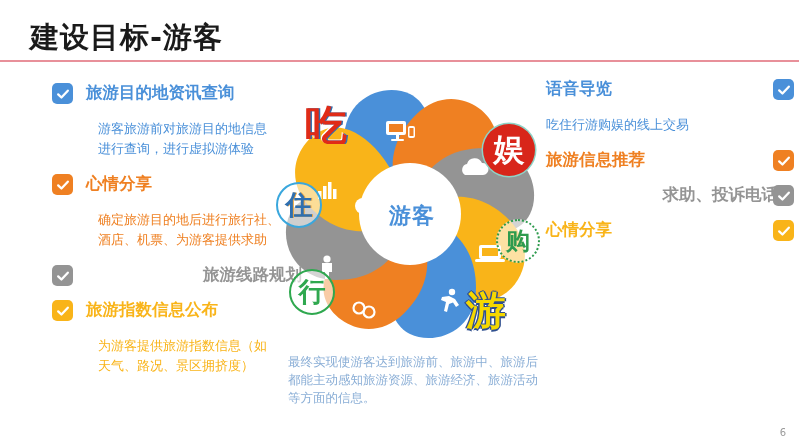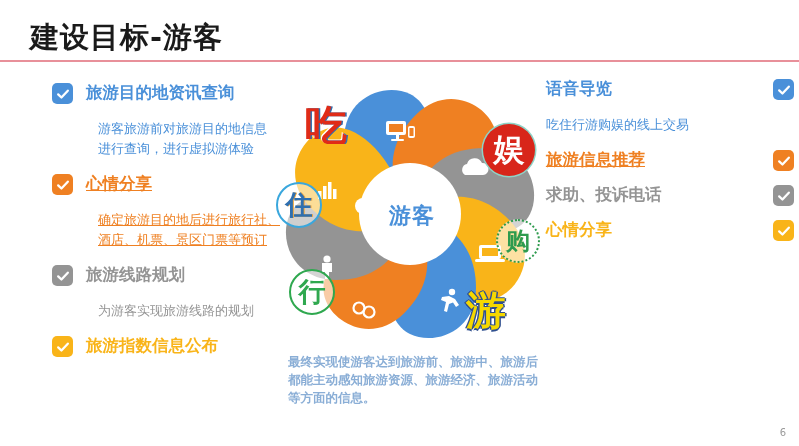--- a/index.html
+++ b/index.html
@@ -50,23 +50,23 @@
   .bdesc {
     font-size:13px; line-height:20px; margin-top:16px;
   }
   #col-left .bdesc  { padding-left:46px; }
   #col-right .bdesc { padding-left:0; }
 
   
   .c-blue   .chk { background:#4a90d9; }
   .c-blue   .btitle, .c-blue .bdesc { color:#4a90d9; }
   .c-orange .chk { background:#ef8022; }
-  .c-orange .btitle, .c-orange .bdesc { color:#ef8022;text-decoration:underline; }
+  .c-orange .btitle, .c-orange .bdesc { color:#ef8022; }
   .c-gray   .chk { background:#949494; }
-  .c-gray   .btitle, .c-gray .bdesc { color:#949494; }
+  .c-gray   .btitle, .c-gray .bdesc { color:#949494;text-align:right; }
   .c-amber  .chk { background:#f9b419; }
   .c-amber  .btitle, .c-amber .bdesc { color:#f9b419; }
 
   
   #pinwheel { position:absolute; left:282px; top:88px; width:256px; height:252px; }
   #pinwheel svg { width:100%; height:100%; display:block; }
 
   .seal {
     position:absolute; display:flex; align-items:center; justify-content:center;
     font-weight:bold; font-family:"DejaVu Sans","Liberation Sans",sans-serif;
@@ -117,21 +117,21 @@
   #center-label {
     position:absolute; left:370px; top:201px;
     width:84px; text-align:center;
     font-size:22px; font-weight:bold; color:#4a90d9;
     letter-spacing:1px;
   }
 
   
   #summary {
     position:absolute; left:288px; top:353px; width:255px;
-    font-size:12.5px; line-height:18px; color:#8aaed6; font-weight:bold;
+    font-size:12.5px; line-height:18px; color:#8aaed6; font-weight:normal;
   }
 
   #page-number {
     position:absolute; right:13px; bottom:8px;
     font-size:10px; color:#9a9a9a;
   }
 </style>
 </head>
 <body>
 
@@ -152,40 +152,41 @@
   </div>
 
   <div class="bullet c-orange">
     <span class="chk">
       <svg viewBox="0 0 16 16">
           <path d="M2.5 8.4 L6.2 12 L13.5 4.2" stroke="#fff" stroke-width="2.6" fill="none" stroke-linecap="round" stroke-linejoin="round"></path>
         </svg>
     </span>
     <div class="btitle">心情分享</div>
     <div class="bdesc" style="white-space:pre-line">确定旅游目的地后进行旅行社、
-酒店、机票、景区门票等预订</div>
+酒店、机票、为游客提供求助</div>
   </div>
 
   <div class="bullet c-gray">
     <span class="chk">
       <svg viewBox="0 0 16 16">
           <path d="M2.5 8.4 L6.2 12 L13.5 4.2" stroke="#fff" stroke-width="2.6" fill="none" stroke-linecap="round" stroke-linejoin="round"></path>
         </svg>
     </span>
     <div class="btitle">旅游线路规划</div>
-    <div class="bdesc" style="white-space:pre-line">为游客实现旅游线路的规划</div>
   </div>
 
   <div class="bullet c-amber">
     <span class="chk">
       <svg viewBox="0 0 16 16">
           <path d="M2.5 8.4 L6.2 12 L13.5 4.2" stroke="#fff" stroke-width="2.6" fill="none" stroke-linecap="round" stroke-linejoin="round"></path>
         </svg>
     </span>
     <div class="btitle">旅游指数信息公布</div>
+    <div class="bdesc" style="white-space:pre-line">为游客提供旅游指数信息（如
+天气、路况、景区拥挤度）</div>
   </div>
 
 </div>
 
 <div class="col" id="col-right">
 
   <div class="bullet right c-blue">
     <span class="chk">
       <svg viewBox="0 0 16 16">
           <path d="M2.5 8.4 L6.2 12 L13.5 4.2" stroke="#fff" stroke-width="2.6" fill="none" stroke-linecap="round" stroke-linejoin="round"></path>

